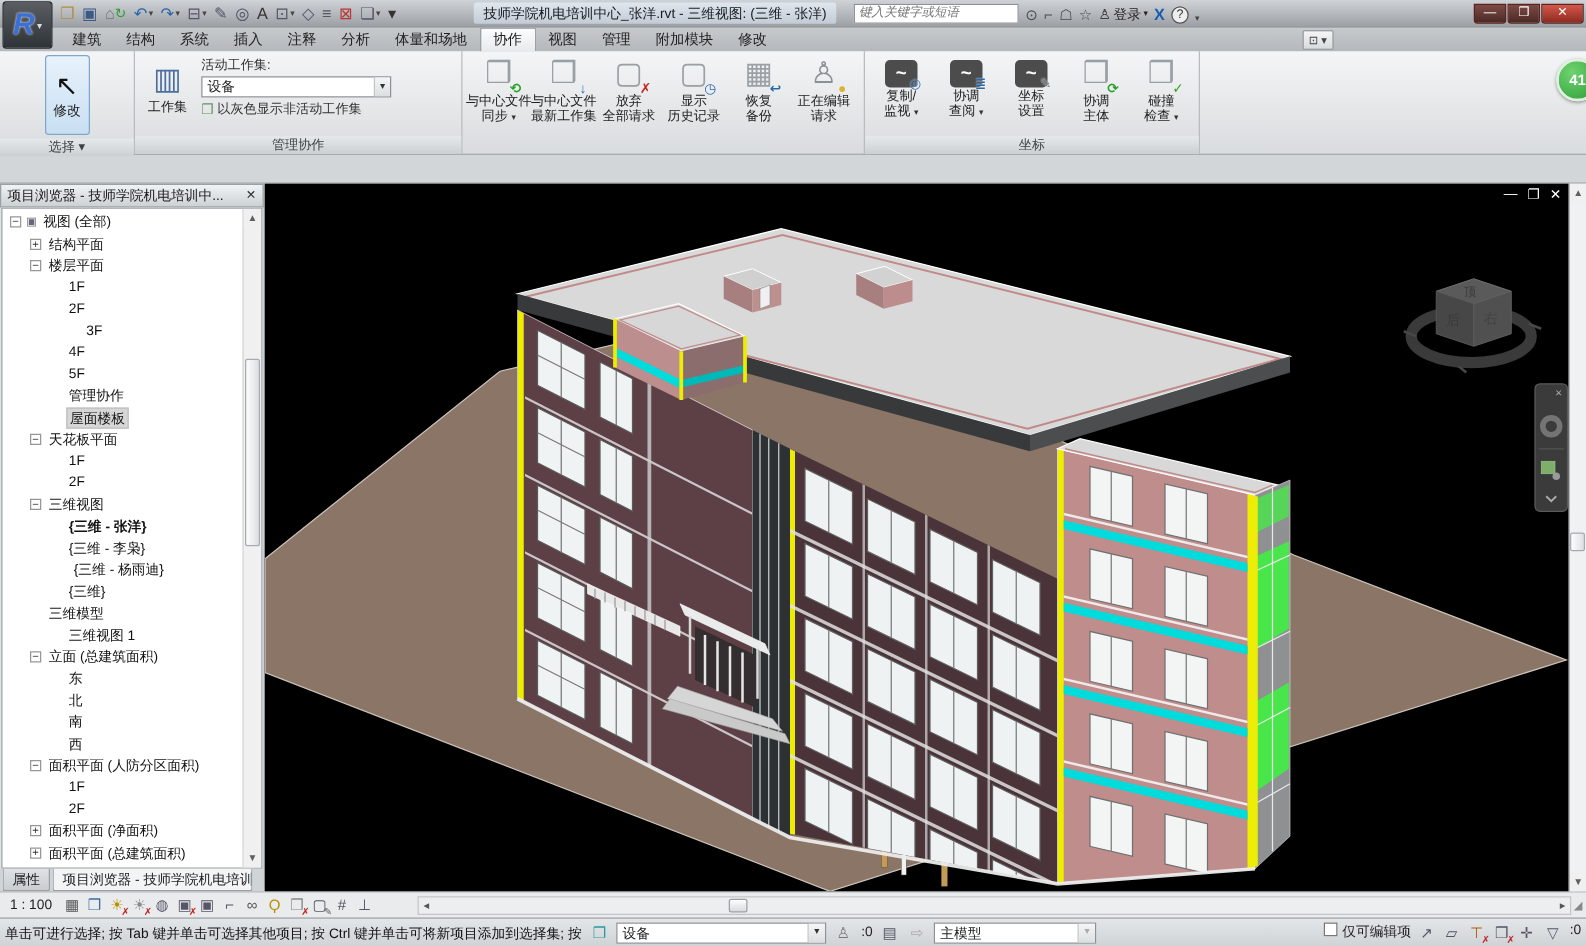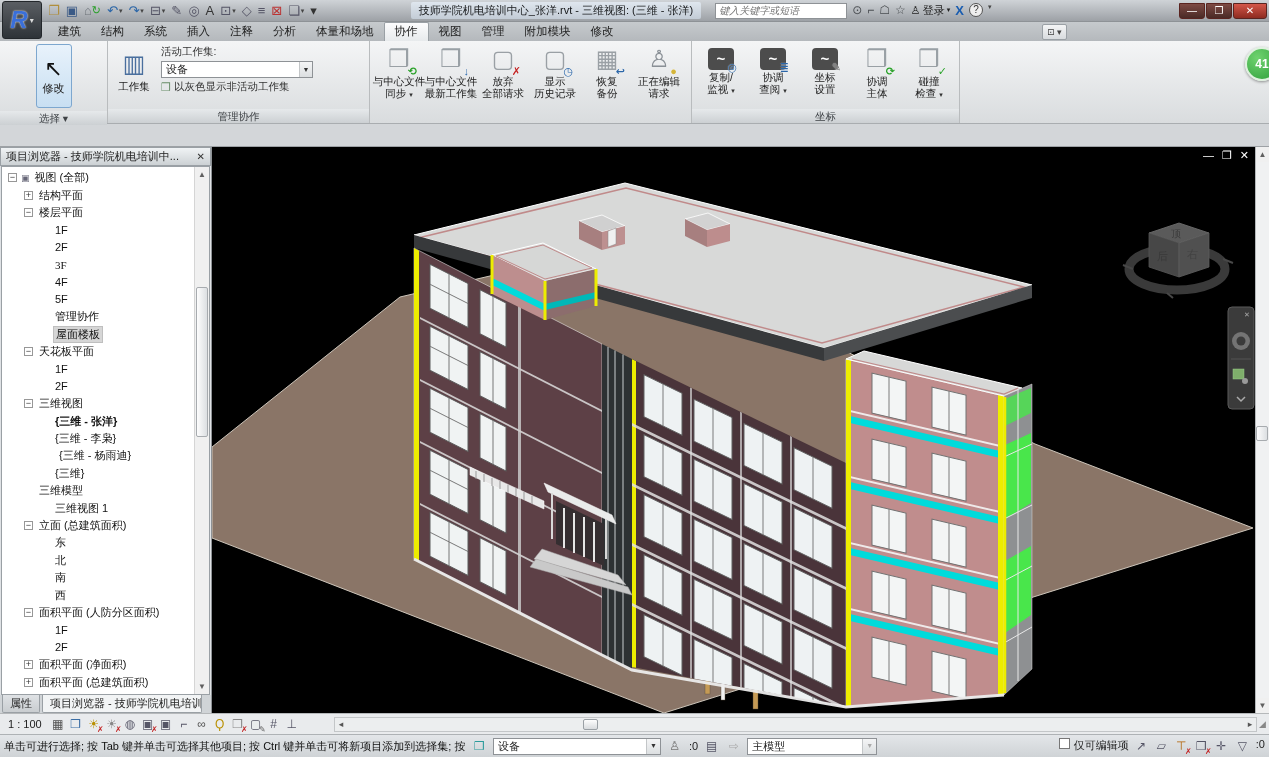--- a/index.html
+++ b/index.html
@@ -10,22 +10,22 @@
   
   .titlebar{height:22px;background:linear-gradient(#cfd3d7,#9da1a6);display:flex;align-items:center;position:relative;padding-left:46px;border-bottom:1px solid #8e9296}
   .applogo{position:absolute;left:2px;top:1px;width:40px;height:38px;background:linear-gradient(#5a5e63,#2e3338);border:1px solid #23272b;border-radius:3px;z-index:30;display:flex;align-items:center;justify-content:center;color:#fff}
   .applogo .r{font-size:24px;font-weight:bold;font-style:italic;color:#3a6fd8;text-shadow:0 0 2px #fff}
   .applogo .dd{font-size:8px;color:#ddd;margin-left:2px}
   .qat{display:flex;align-items:center;gap:2px}
   .qbox{display:flex;align-items:center;padding:0 2px;height:18px;border-radius:2px}
   .qbox .g{font-size:13px;line-height:16px}
   .qbox .qarrow{display:none;font-size:7px;color:#444;margin-left:1px}
   .qbox.has-arrow .qarrow{display:inline}
-  .wtitle{margin-left:92px;font-size:11px;color:#16181a;white-space:nowrap;background:linear-gradient(#dfe6ee,#c3ccd6);padding:1px 8px;border-radius:2px}
-  .infocenter{display:flex;align-items:flex-start;margin-left:14px;gap:5px}
+  .wtitle{margin-left:60px;font-size:11px;color:#16181a;white-space:nowrap;background:linear-gradient(#dfe6ee,#c3ccd6);padding:1px 8px;border-radius:2px}
+  .infocenter{display:flex;align-items:flex-end;margin-left:14px;gap:5px}
   .searchbox{width:132px;height:16px;font-size:10px;font-style:italic;color:#888;border:1px solid #8e9296;padding:0 3px;background:#fff;font-family:"Liberation Sans",sans-serif}
   .icico{font-size:12px;color:#4a4e52;display:flex;align-items:center}
   .icico .g{font-size:12px}
   .signin{display:flex;align-items:center;gap:2px;font-size:11px;color:#222}
   .xlogo{font-weight:bold;color:#1a5db0;font-size:13px}
   .helpico{width:14px;height:14px;border:1px solid #555;border-radius:50%;font-size:10px;text-align:center;line-height:12px;color:#333;background:#eee}
   .winbtns{margin-left:auto;display:flex;margin-right:2px}
   .wbtn{width:26px;height:16px;border:1px solid #5a2420;border-radius:0 0 3px 3px;background:linear-gradient(#7e4a44,#4a2a26);color:#fff;font-size:10px;text-align:center;line-height:14px;margin-left:1px}
   .wbtn.close{width:34px;background:linear-gradient(#d4574a,#8e2b20)}
 
@@ -399,21 +399,21 @@
             <div class="trow" style="padding-left: 38px;">
               <span class="exp noexp"></span>
 
               <span class="tlabel">1F</span>
             </div>
             <div class="trow" style="padding-left: 38px;">
               <span class="exp noexp"></span>
 
               <span class="tlabel">2F</span>
             </div>
-            <div class="trow" style="padding-left: 38px; font-family: Liberation Serif, serif;">
+            <div class="trow" style="padding-left: 52px;">
               <span class="exp noexp"></span>
 
               <span class="tlabel">3F</span>
             </div>
             <div class="trow" style="padding-left: 38px;">
               <span class="exp noexp"></span>
 
               <span class="tlabel">4F</span>
             </div>
             <div class="trow" style="padding-left: 38px;">

